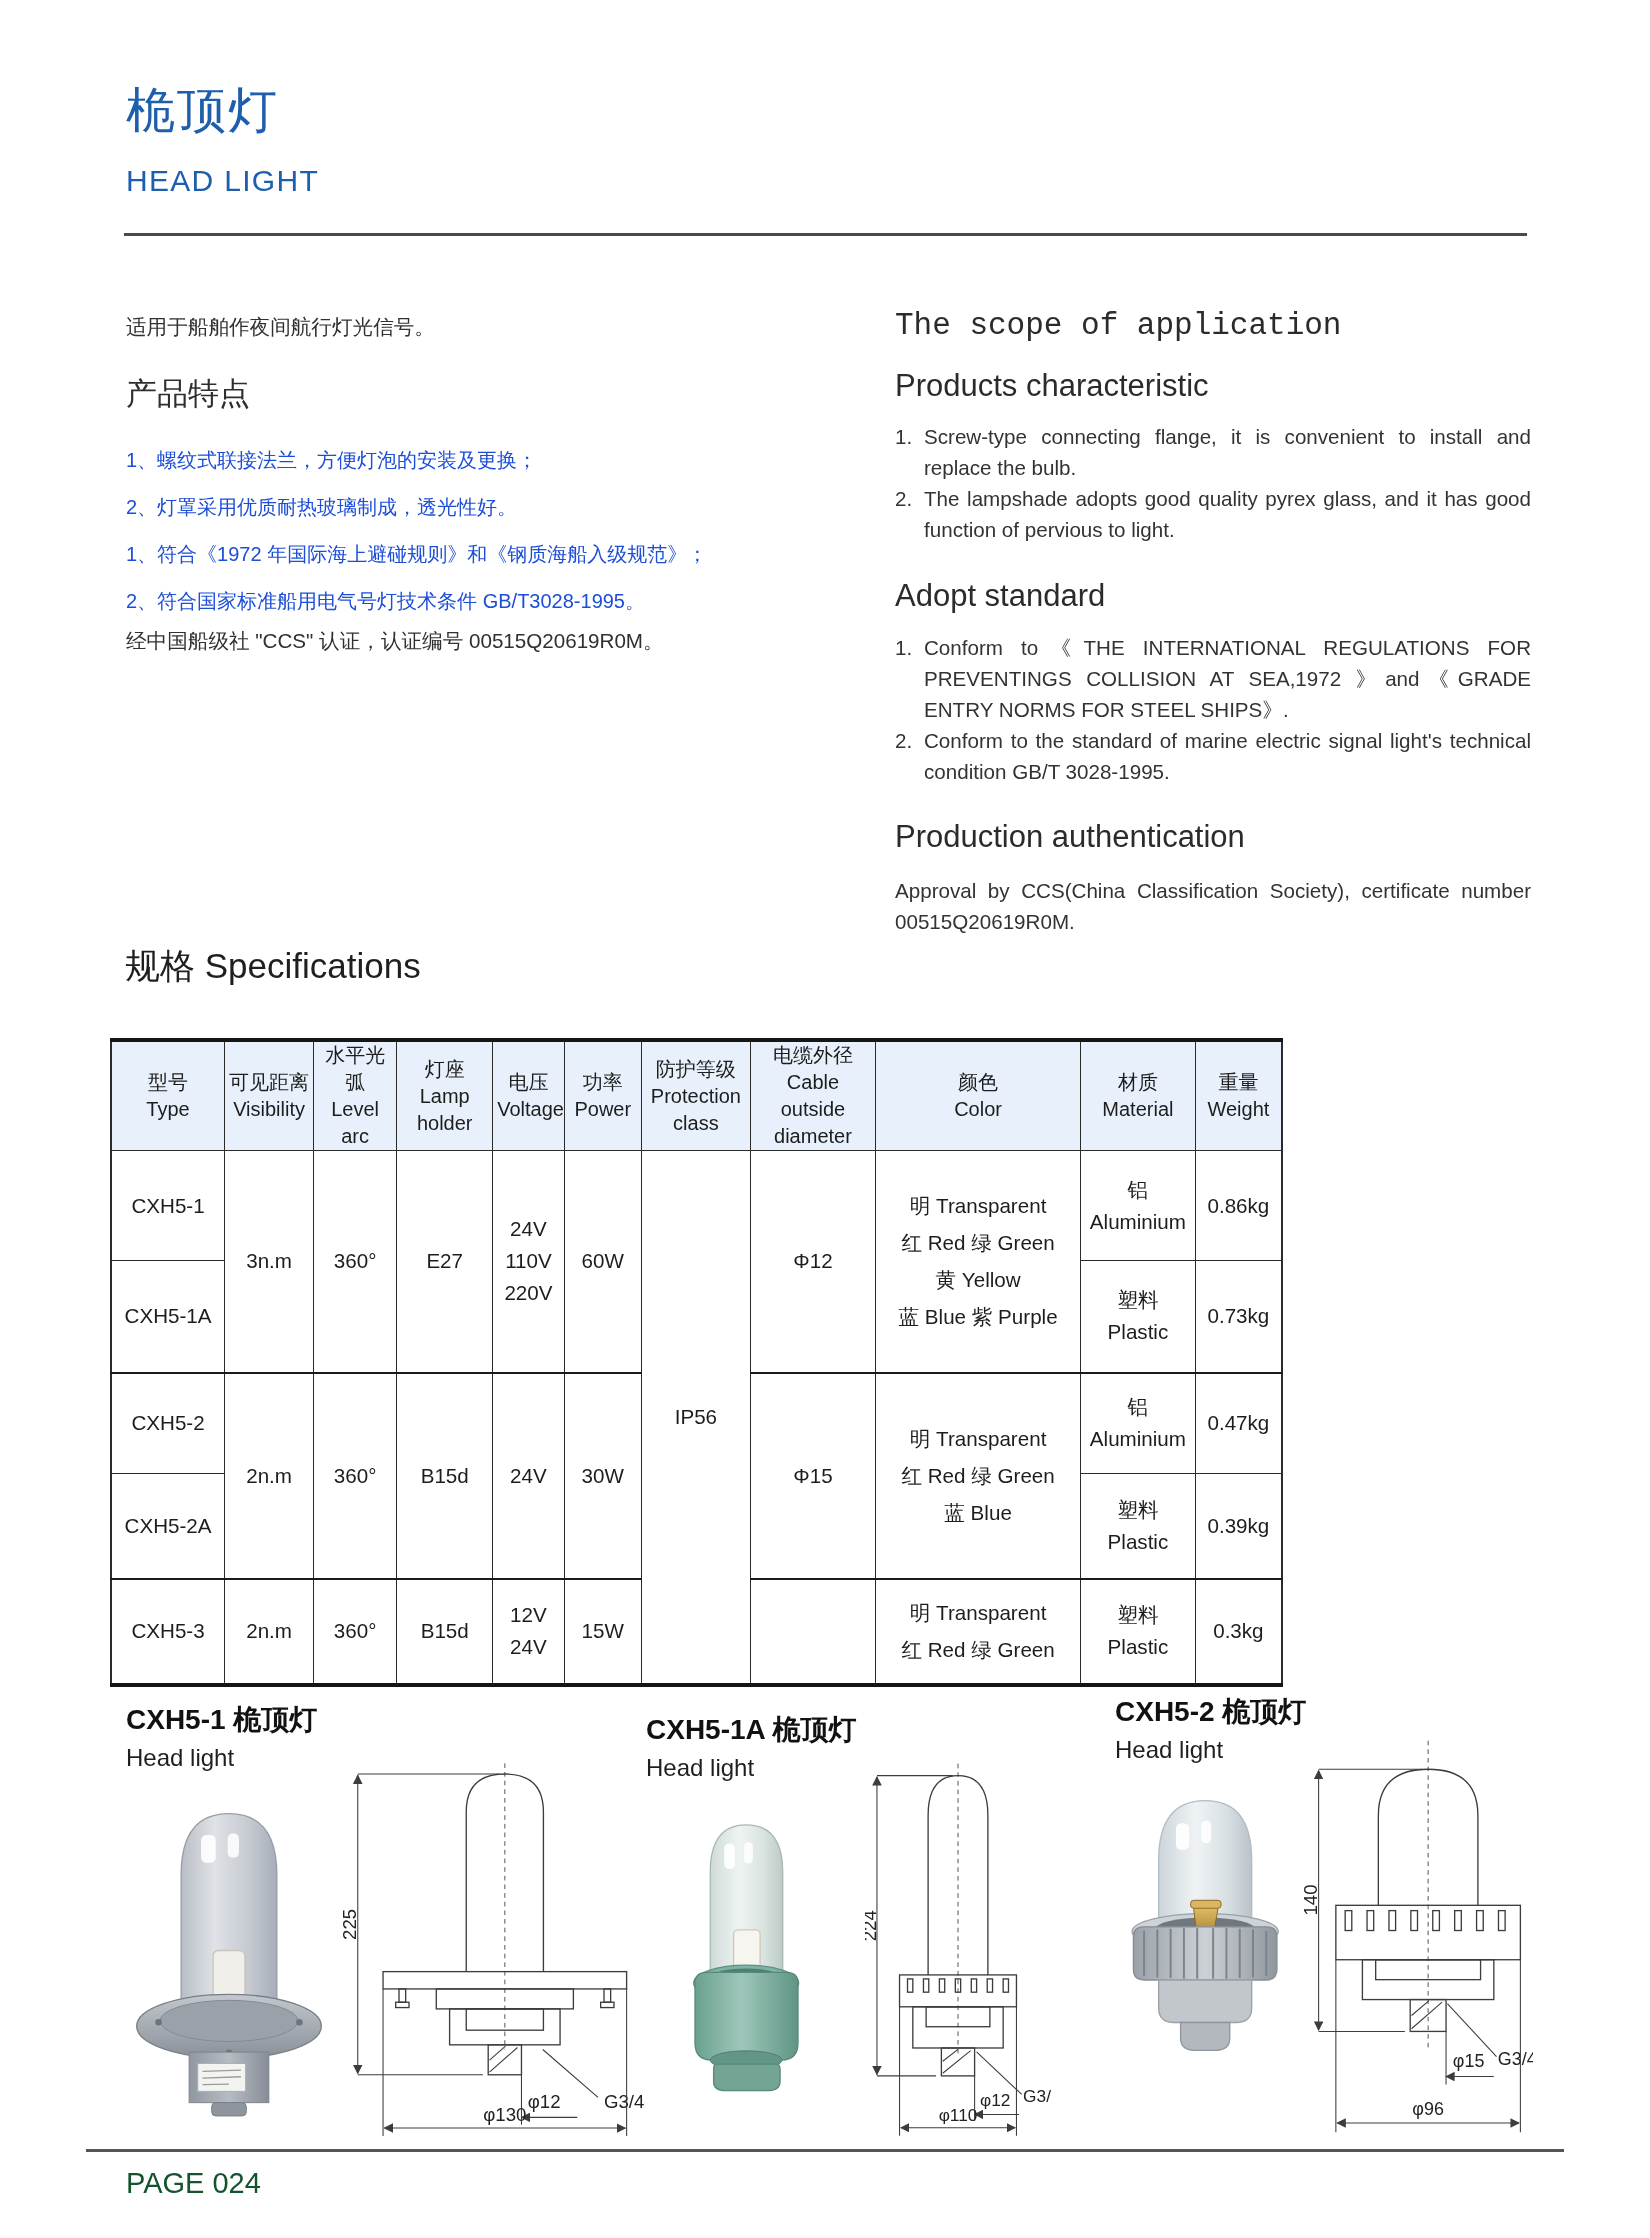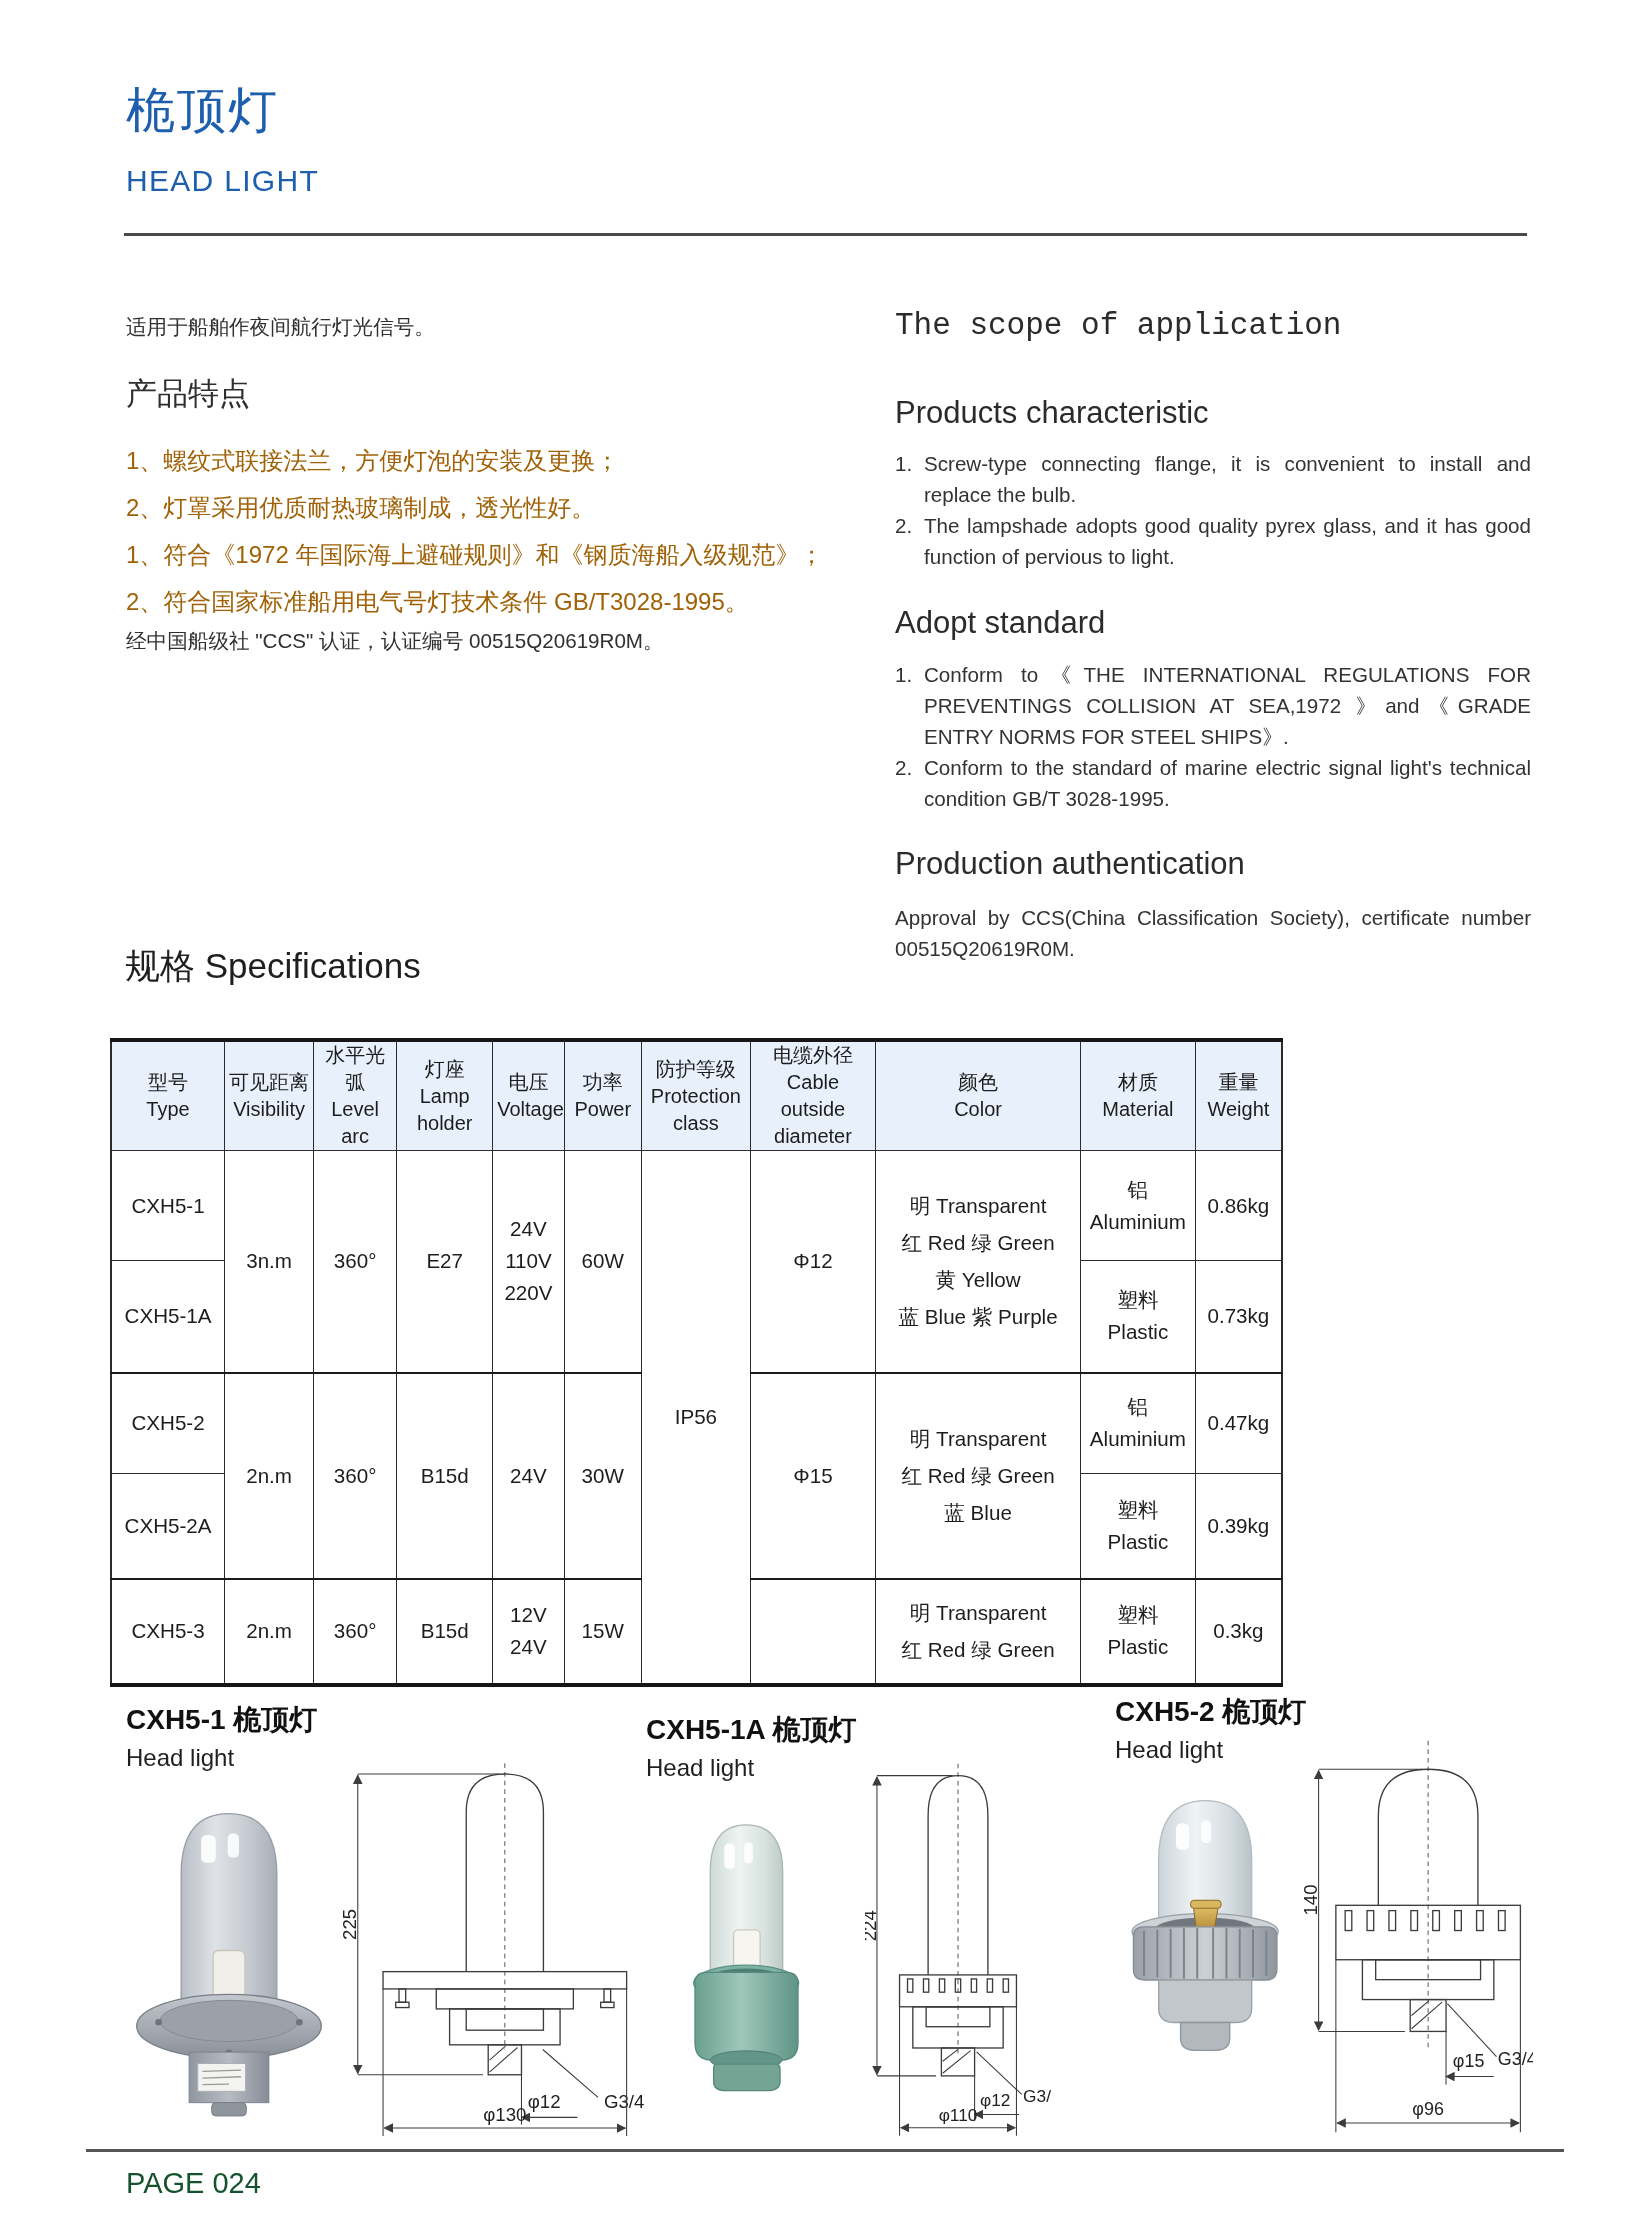--- a/index.html
+++ b/index.html
@@ -32,21 +32,21 @@
   }
   .top-rule{
     position:absolute;left:124px;top:233px;width:1403px;height:2.7px;background:#4a4a4a;
   }
   
   .col-left{position:absolute;left:126px;top:311px;width:633px;}
   .col-right{position:absolute;left:895px;top:307px;width:636px;}
   .h-cn{font-size:31px;font-weight:500;color:#2e2e2e;line-height:36px;}
   .h-en{font-size:31px;font-weight:500;color:#2b2b2b;line-height:37px;}
   .cn-body{font-size:20.6px;color:#303030;line-height:32px;}
-  .cn-item{font-size:24px;color:#a16207;line-height:47px;white-space:nowrap;}
+  .cn-item{font-size:20px;color:#1d4ed8;line-height:47px;white-space:nowrap;}
   .en-body{font-size:20.6px;color:#333;line-height:31px;text-align:justify;}
   .en-item{display:flex;font-size:20.6px;color:#333;line-height:31px;}
   .en-item .num{flex:0 0 29px;}
   .en-item .txt{flex:1;text-align:justify;}
   
   .spec-heading{
     position:absolute;left:125px;top:943px;
     font-size:35px;font-weight:500;color:#1f1f1f;
   }
   .spec-wrap{position:absolute;left:110px;top:1038px;width:1173px;}
@@ -104,21 +104,21 @@
     <div class="h-cn" style="margin-bottom:25px;">产品特点</div>
     <div class="cn-item">1、螺纹式联接法兰，方便灯泡的安装及更换；</div>
     <div class="cn-item">2、灯罩采用优质耐热玻璃制成，透光性好。</div>
     <div class="cn-item">1、符合《1972 年国际海上避碰规则》和《钢质海船入级规范》；</div>
     <div class="cn-item">2、符合国家标准船用电气号灯技术条件 GB/T3028-1995。</div>
     <div class="cn-body">经中国船级社 "CCS" 认证，认证编号 00515Q20619R0M。</div>
   </div>
 
   <div class="col-right">
     <div class="h-en" style="margin-bottom:18.6px;font-family:Liberation Mono, monospace;">The scope of application</div>
-    <div class="h-en" style="margin-top:50px;margin-bottom:17.3px;">Products characteristic</div>
+    <div class="h-en" style="margin-top:23px;margin-bottom:17.3px;">Products characteristic</div>
     <div class="en-item">
       <span class="num">1.</span>
       <span class="txt">Screw-type connecting flange, it is convenient to install and replace the bulb.</span>
     </div>
     <div class="en-item">
       <span class="num">2.</span>
       <span class="txt">The lampshade adopts good quality pyrex glass, and it has good function of pervious to light.</span>
     </div>
     <div class="h-en" style="margin-top:32px;margin-bottom:17.3px;">Adopt standard</div>
     <div class="en-item">

